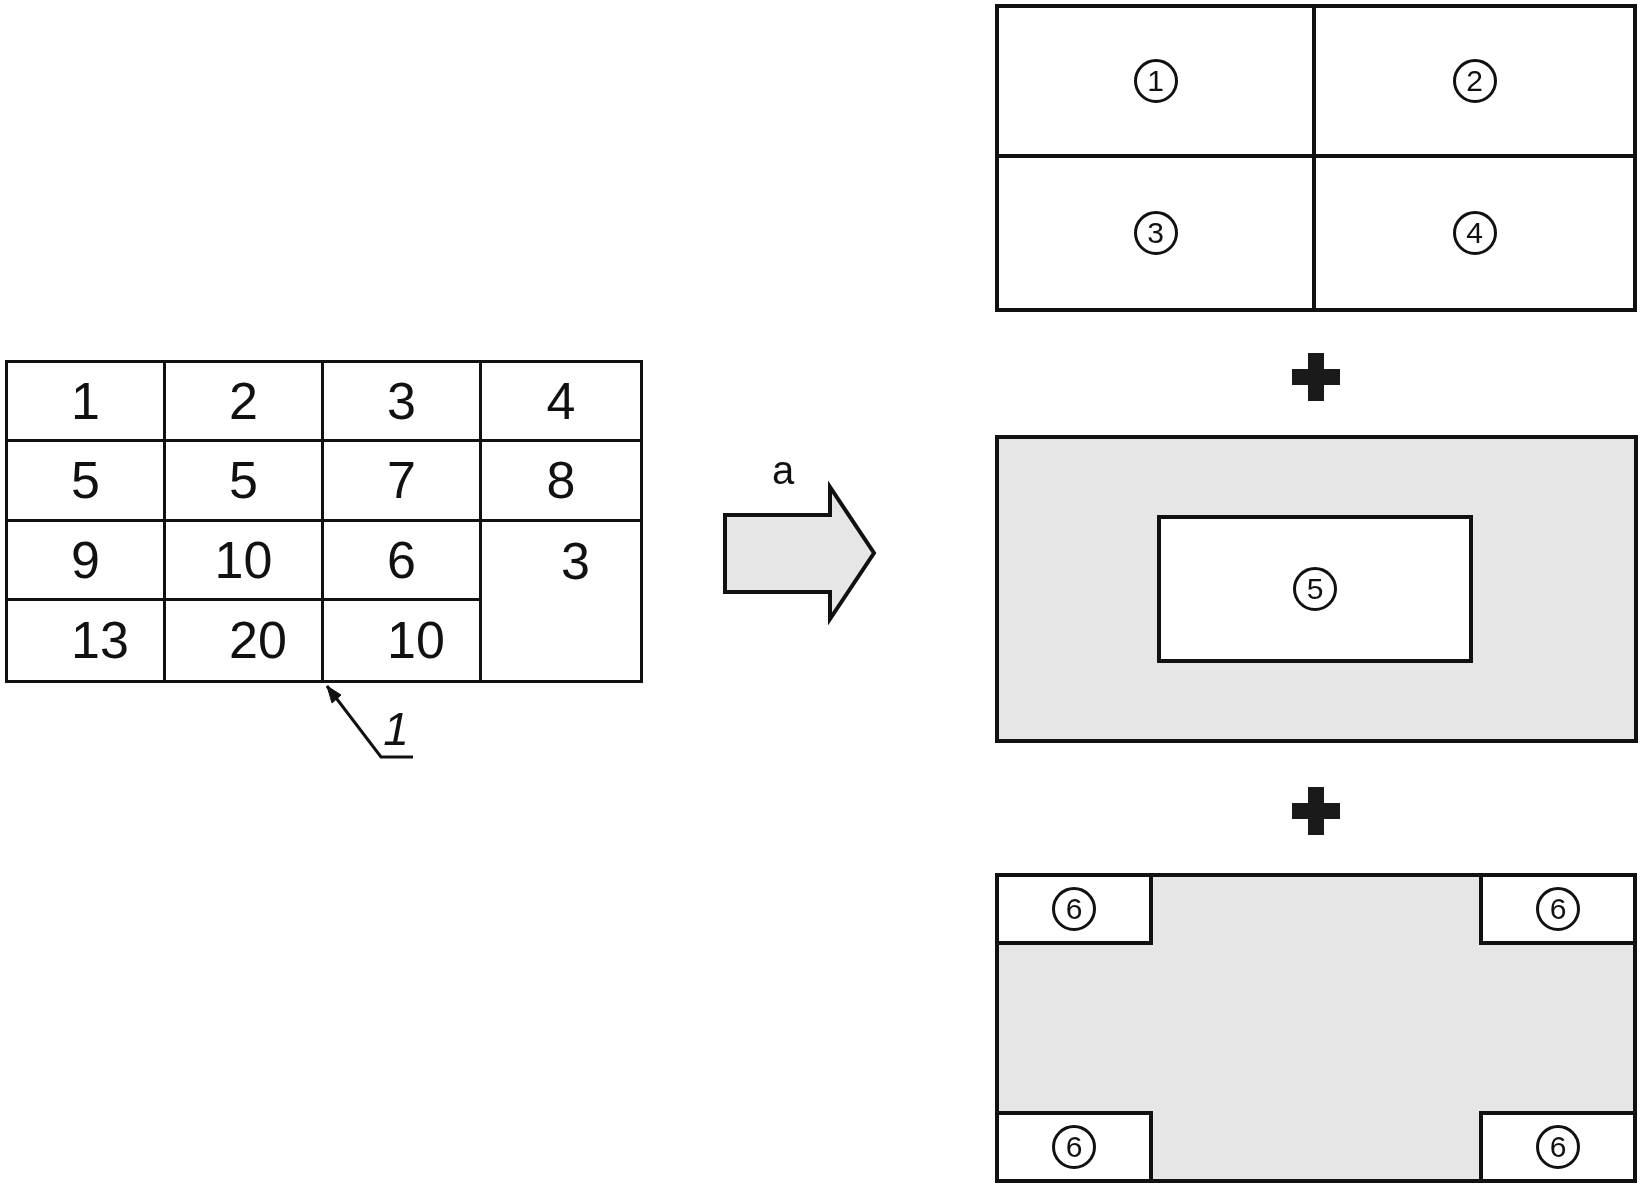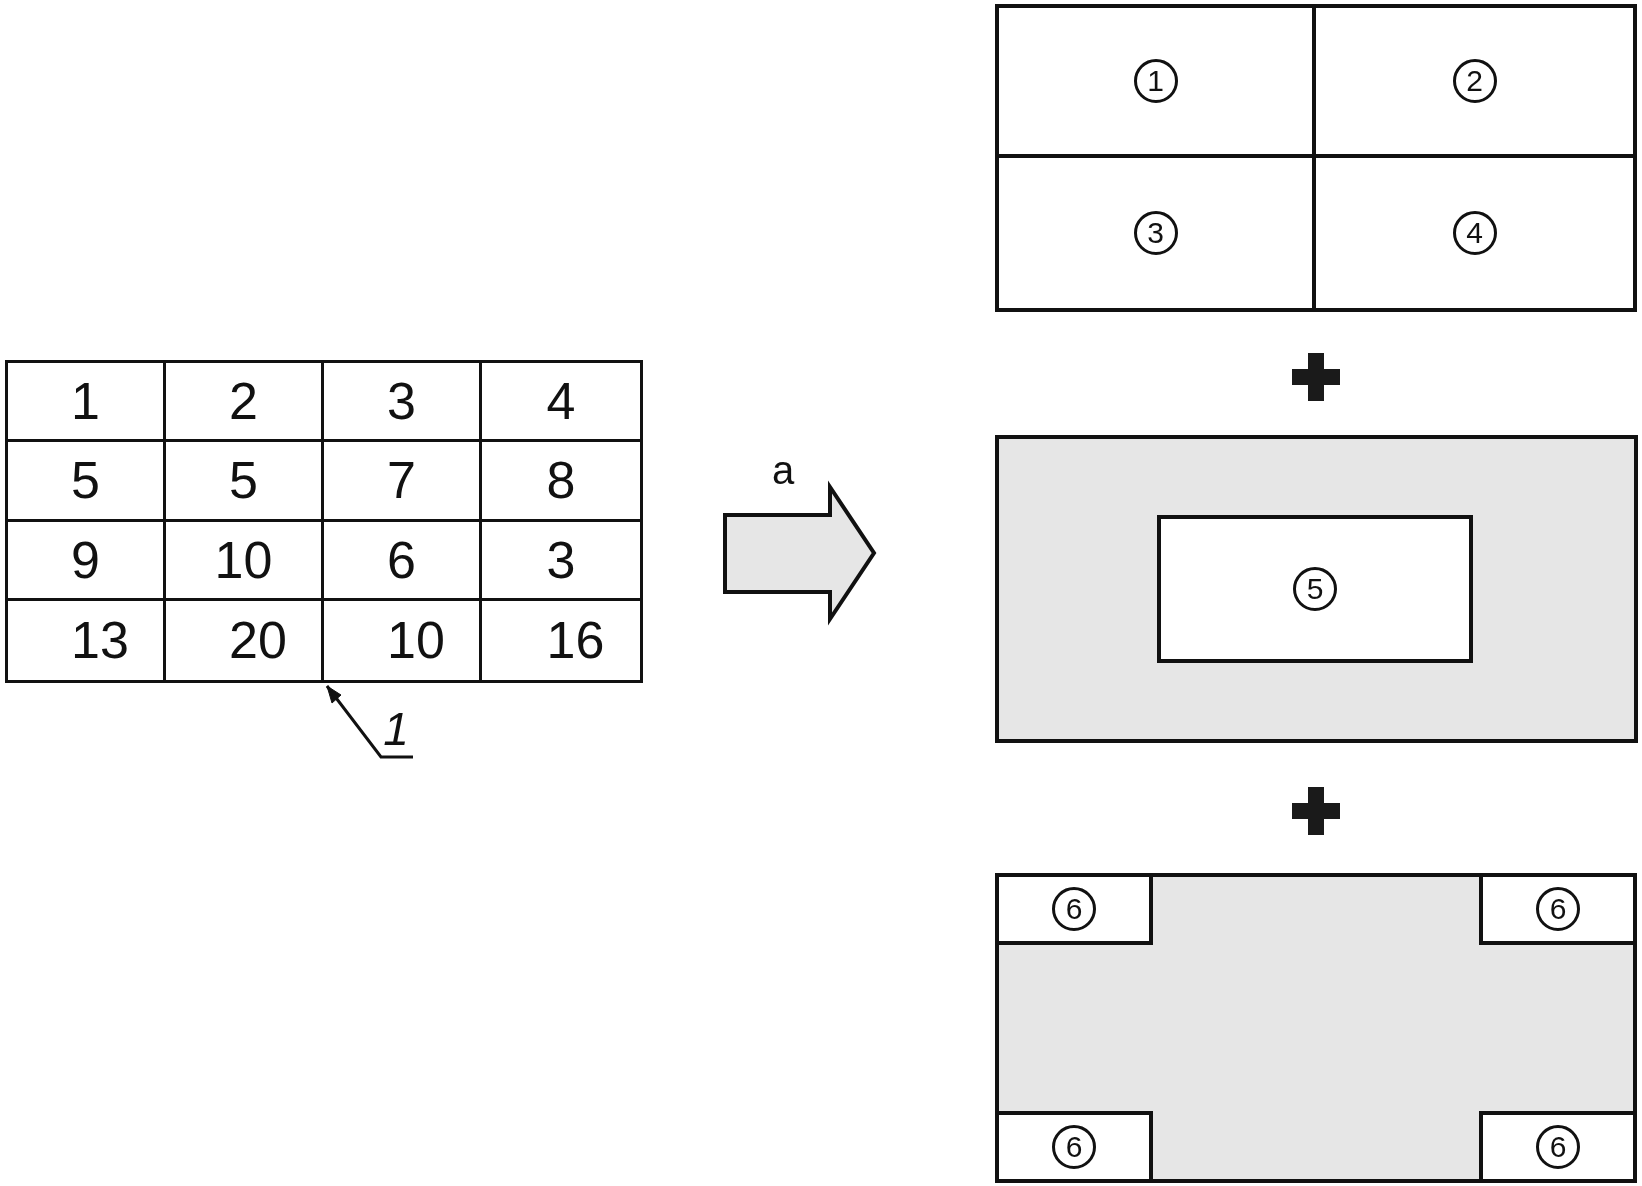--- a/index.html
+++ b/index.html
@@ -100,21 +100,20 @@
     <div class="mcell">5</div>
     <div class="mcell">7</div>
     <div class="mcell">8</div>
     <div class="mcell">9</div>
     <div class="mcell">10</div>
     <div class="mcell">6</div>
     <div class="mcell">3</div>
     <div class="mcell">13</div>
     <div class="mcell">20</div>
     <div class="mcell">10</div>
-    <div class="mcell">16</div>
   </div>
 
   <svg class="svg-layer" viewBox="0 0 1642 1186" xmlns="http://www.w3.org/2000/svg">
 
     <g>
       <polyline points="327,686 381,757 413,757" fill="none" stroke="#111" stroke-width="3"></polyline>
       <polygon points="327,686 341,695 332,703" fill="#111" stroke="#111" stroke-width="1"></polygon>
     </g>
 
     <polygon points="725,515 830,515 830,487 874,553 830,619 830,592 725,592" fill="#e6e6e6" stroke="#111" stroke-width="4" stroke-linejoin="miter"></polygon>

